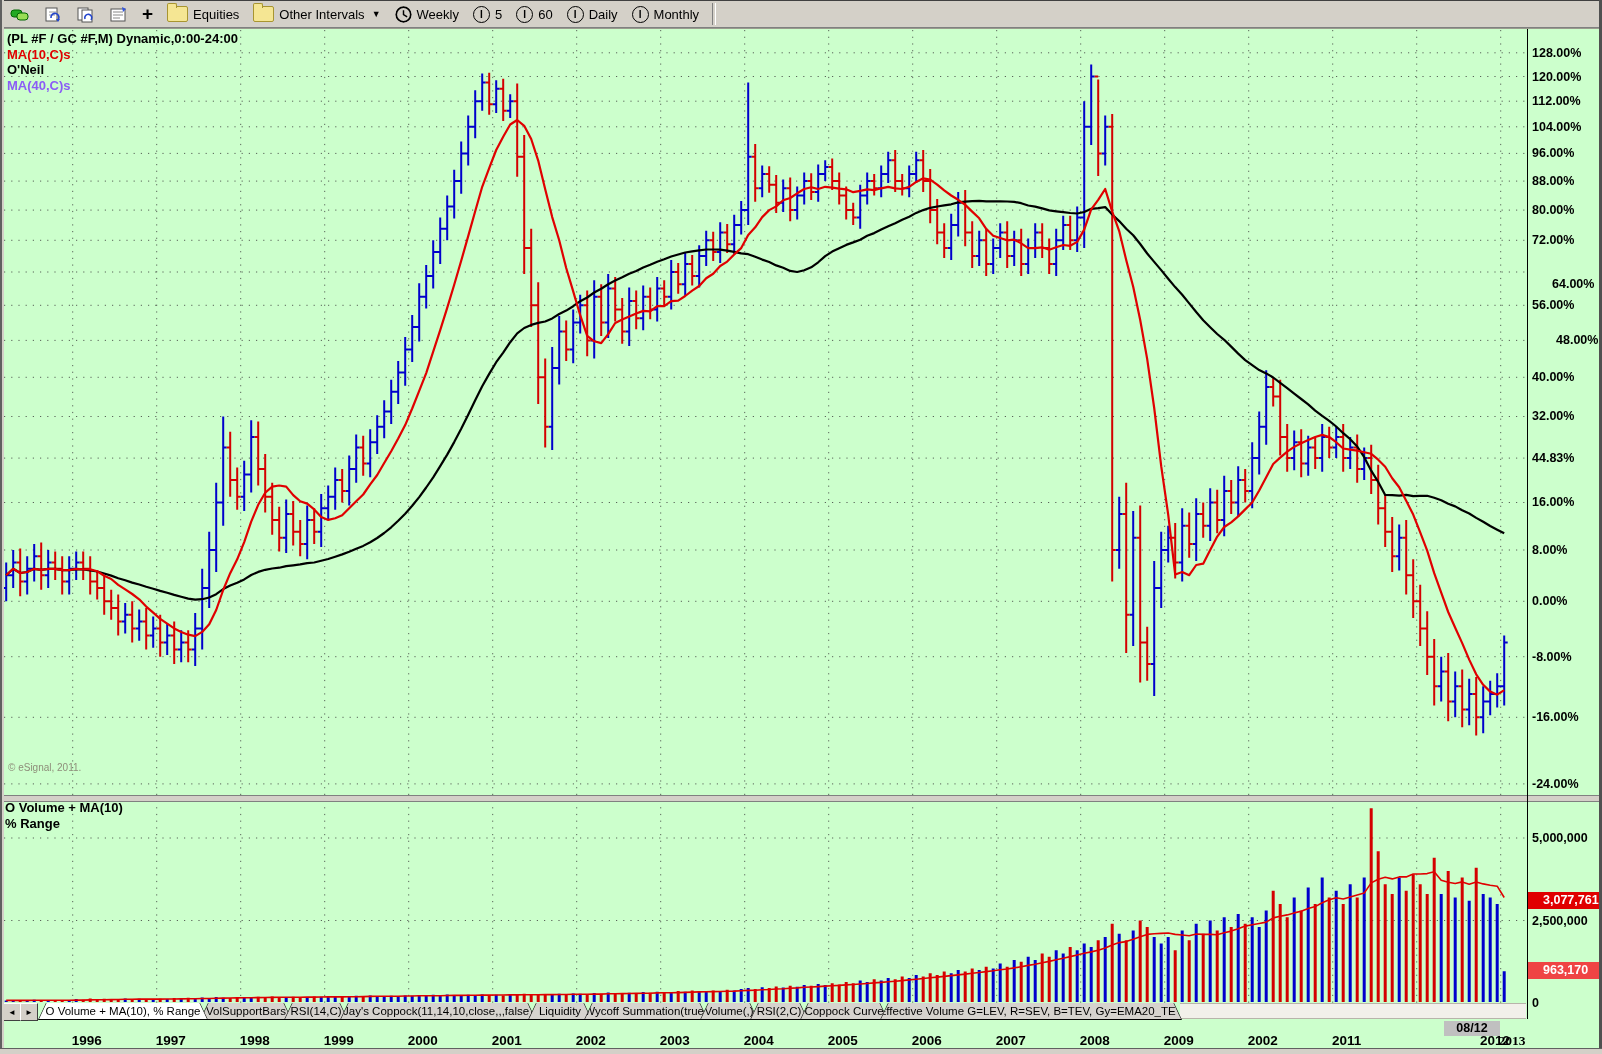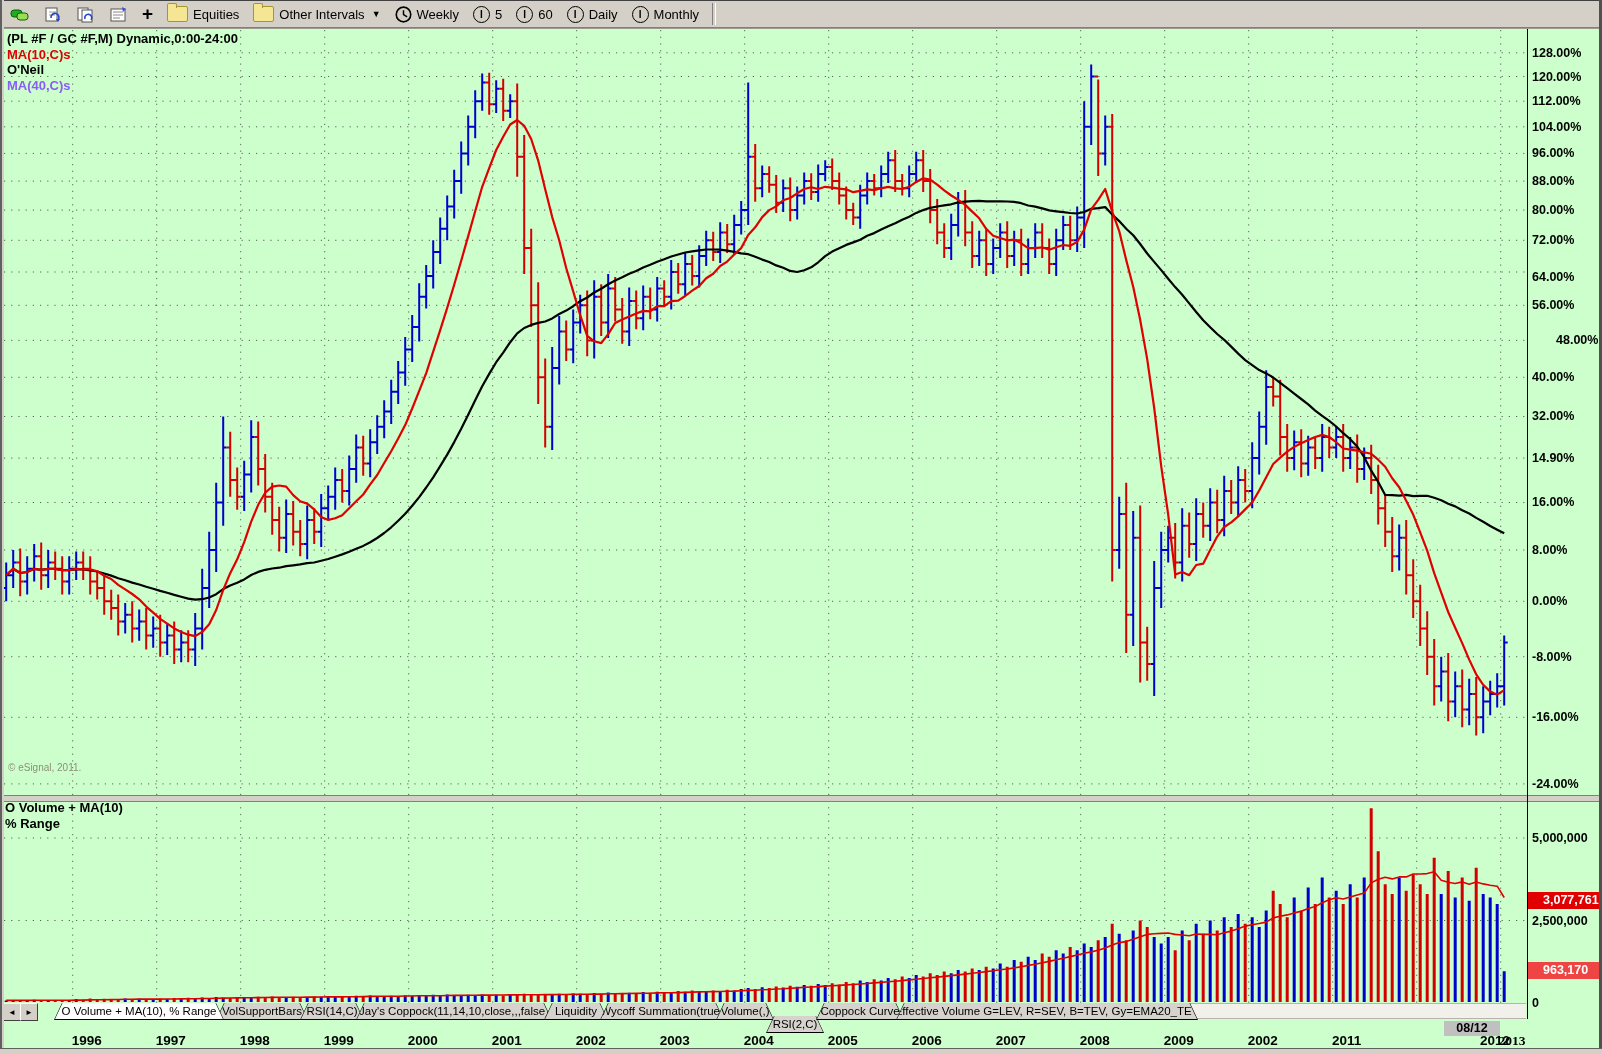--- a/index.html
+++ b/index.html
@@ -152,64 +152,64 @@
 
   <div id="axisLabels">
       <div class="axlabel" style="top:45px;">128.00%</div>
       <div class="axlabel" style="top:69px;">120.00%</div>
       <div class="axlabel" style="top:93px;">112.00%</div>
       <div class="axlabel" style="top:119px;">104.00%</div>
       <div class="axlabel" style="top:145px;">96.00%</div>
       <div class="axlabel" style="top:173px;">88.00%</div>
       <div class="axlabel" style="top:202px;">80.00%</div>
       <div class="axlabel" style="top:232px;">72.00%</div>
-      <div class="axlabel" style="top:269px;">64.00%</div>
+      <div class="axlabel" style="top:276px;margin-left:20px;">64.00%</div>
       <div class="axlabel" style="top:297px;">56.00%</div>
       <div class="axlabel" style="top:332px;margin-left:24px;">48.00%</div>
       <div class="axlabel" style="top:369px;">40.00%</div>
       <div class="axlabel" style="top:408px;">32.00%</div>
-      <div class="axlabel" style="top:450px;">14.90%</div>
+      <div class="axlabel" style="top:450px;">44.83%</div>
       <div class="axlabel" style="top:494px;">16.00%</div>
       <div class="axlabel" style="top:542px;">8.00%</div>
       <div class="axlabel" style="top:593px;">0.00%</div>
       <div class="axlabel" style="top:649px;">-8.00%</div>
       <div class="axlabel" style="top:709px;">-16.00%</div>
       <div class="axlabel" style="top:776px;">-24.00%</div>
       <div class="axlabel" style="top:830px;">5,000,000</div>
       <div class="axlabel" style="top:913px;">2,500,000</div>
       <div class="axlabel" style="top:995px;">0</div>
     </div>
   <div class="badge" id="volMaBadge" style="background: rgb(224, 0, 0); top: 892px;">3,077,761.8</div>
   <div class="badge" id="volLastBadge" style="background: #ef4444; top: 962px;">963,170</div>
 
   <div class="navbtn" style="left:3px;">◄</div>
   <div class="navbtn" style="left:20px;">►</div>
   <div id="tabRow">
-      <div class="tab active" style="width: 170px; margin-left: 16px;">
+      <div class="tab active" style="width: 170px; margin-left: 0px;">
         <div class="tab-inner">O Volume + MA(10), % Range</div>
       </div>
       <div class="tab" style="width: 92px;">
         <div class="tab-inner">VolSupportBars</div>
       </div>
       <div class="tab" style="width: 64px;">
         <div class="tab-inner">RSI(14,C)</div>
       </div>
       <div class="tab" style="width: 196px;">
         <div class="tab-inner">Jay's Coppock(11,14,10,close,,,false)</div>
       </div>
       <div class="tab" style="width: 64px;">
         <div class="tab-inner">Liquidity</div>
       </div>
       <div class="tab" style="width: 124px;">
         <div class="tab-inner">Wycoff Summation(true)</div>
       </div>
       <div class="tab" style="width: 58px;">
         <div class="tab-inner">Volume(,)</div>
       </div>
-      <div class="tab" style="width: 58px; margin-top: 13px;">
+      <div class="tab" style="width: 58px;">
         <div class="tab-inner">RSI(2,C)</div>
       </div>
       <div class="tab" style="width: 88px;">
         <div class="tab-inner">Coppock Curve</div>
       </div>
       <div class="tab" style="width: 302px;">
         <div class="tab-inner">Effective Volume G=LEV, R=SEV, B=TEV, Gy=EMA20_TEV</div>
       </div>
     </div>
   <div id="scrollTrack"></div>

